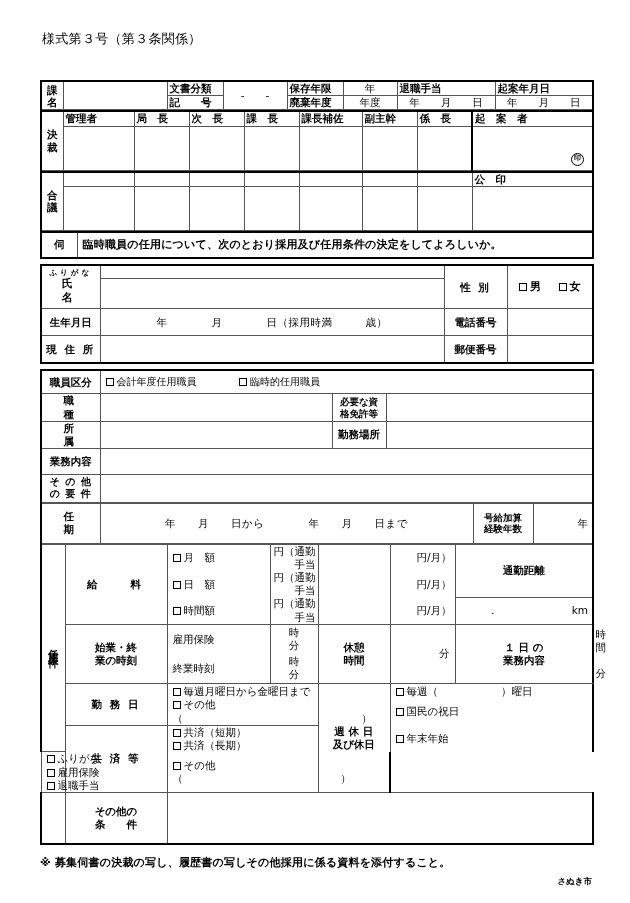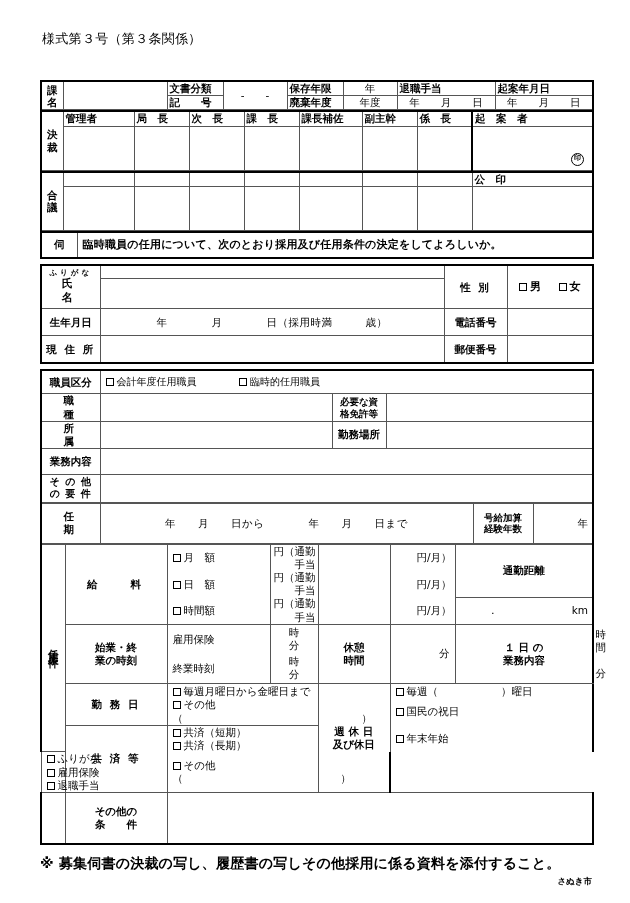--- a/index.html
+++ b/index.html
@@ -114,21 +114,21 @@
     vertical-align: -1px;
     box-sizing: border-box;
   }
   .cbrow { white-space: nowrap; }
   .pad4 { padding-left: 5px !important; }
   .tworow { line-height: 1.45; }
   .note {
     position: absolute;
     left: 40px;
     top: 855px;
-    font-size: 14px;
+    font-size: 11px;
     font-weight: bold;
     letter-spacing: 0.2px;
   }
   .city {
     position: absolute;
     right: 38px;
     top: 876px;
     font-size: 8.5px;
     font-weight: bold;
   }

